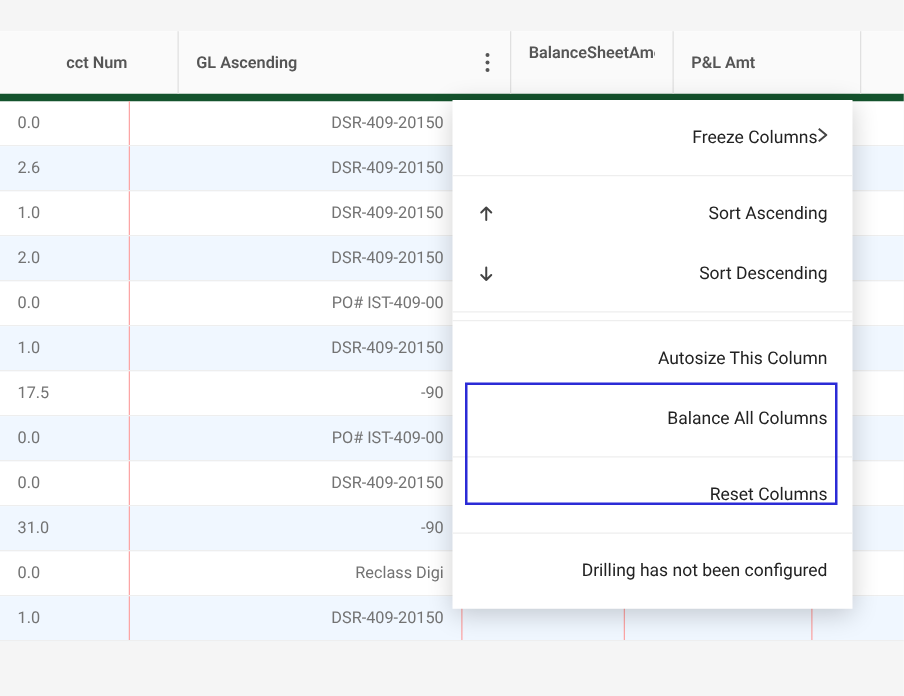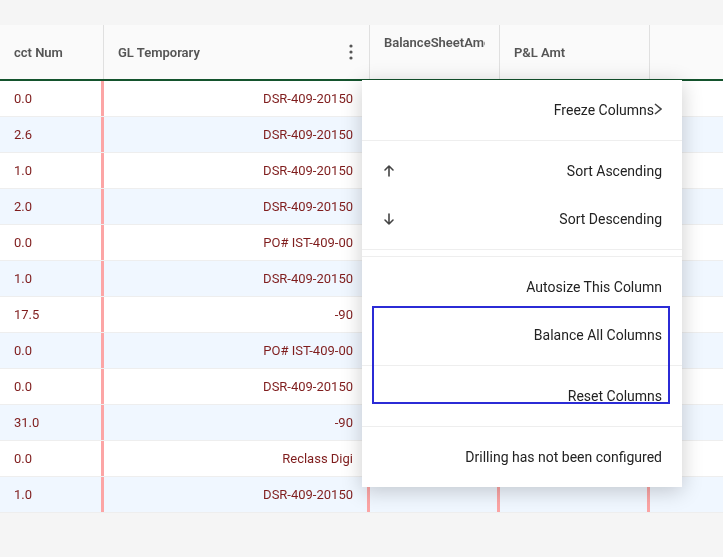--- a/index.html
+++ b/index.html
@@ -14,22 +14,23 @@
     .grid {
       position: absolute;
       top: 25px;
       left: 0;
       width: 723px;
       background: #fff;
     }
     .header-row {
       display: flex;
       height: 56px;
-      border-bottom: 2px solid #14532d;
+      border-bottom: 6px solid #14532d;
       background: #fafafa;
+      padding-left: 39px;
     }
     .header-cell {
       border-right: 1px solid #e0e0e0;
       padding: 10px 14px;
       display: flex;
       align-items: center;
       font-size: 13px;
       font-weight: 600;
       color: #555;
       position: relative;
@@ -52,26 +53,26 @@
       cursor: pointer;
     }
     .data-row {
       display: flex;
       height: 36px;
       border-bottom: 1px solid #eee;
     }
     .data-row:nth-child(even) { }
     .row-hl { background: #f0f7ff; }
     .data-cell {
-      border-right: 3px solid #fca5a5;
+      border-right: 1px solid #fca5a5;
       padding: 0 14px;
       display: flex;
       align-items: center;
       font-size: 13px;
-      color: #7f1d1d;
+      color: #737373;
     }
     .col-acct.data-cell { justify-content: flex-start; }
     .col-gl.data-cell { justify-content: flex-end; }
     .col-bal.data-cell, .col-pl.data-cell { }
     .menu {
       position: absolute;
       top: 80px;
       left: 362px;
       width: 320px;
       background: #fff;
@@ -106,21 +107,21 @@
 </head>
 <body>
 
 <div class="grid">
 
   <div class="header-row">
     <div class="header-cell col-acct">
       <span>cct Num</span>
     </div>
     <div class="header-cell col-gl">
-      <span>GL Temporary</span>
+      <span>GL Ascending</span>
       <span class="kebab-wrap">
         <svg width="4" height="16" viewBox="0 0 4 16">
             <circle cx="2" cy="2" r="1.6" fill="currentColor"></circle>
             <circle cx="2" cy="8" r="1.6" fill="currentColor"></circle>
             <circle cx="2" cy="14" r="1.6" fill="currentColor"></circle>
           </svg>
       </span>
     </div>
     <div class="header-cell col-bal">
       <span>Balance</span>

